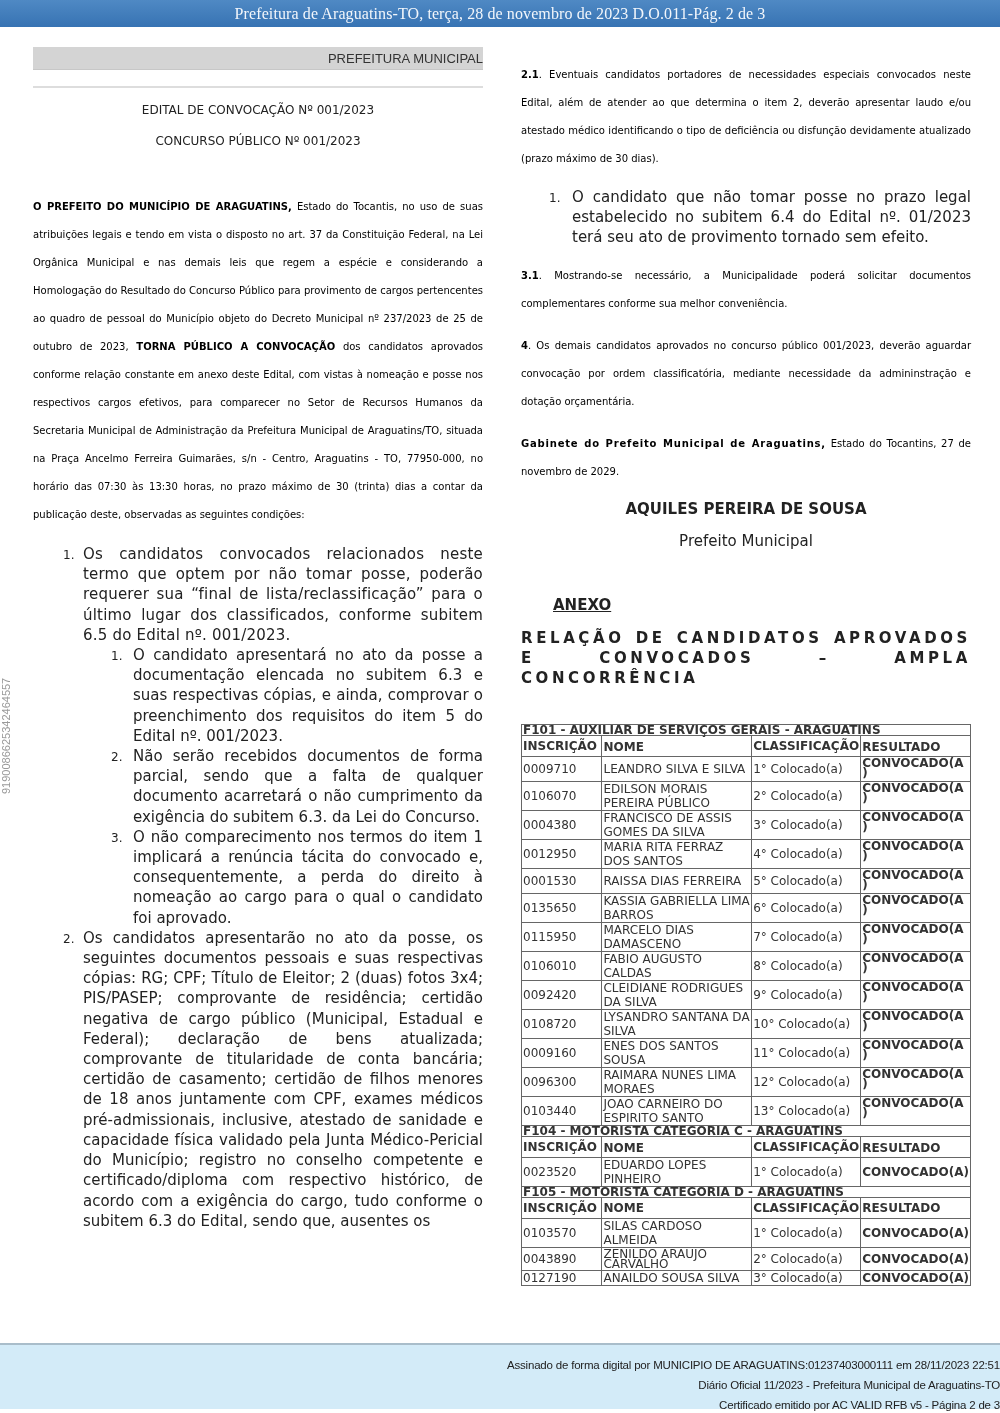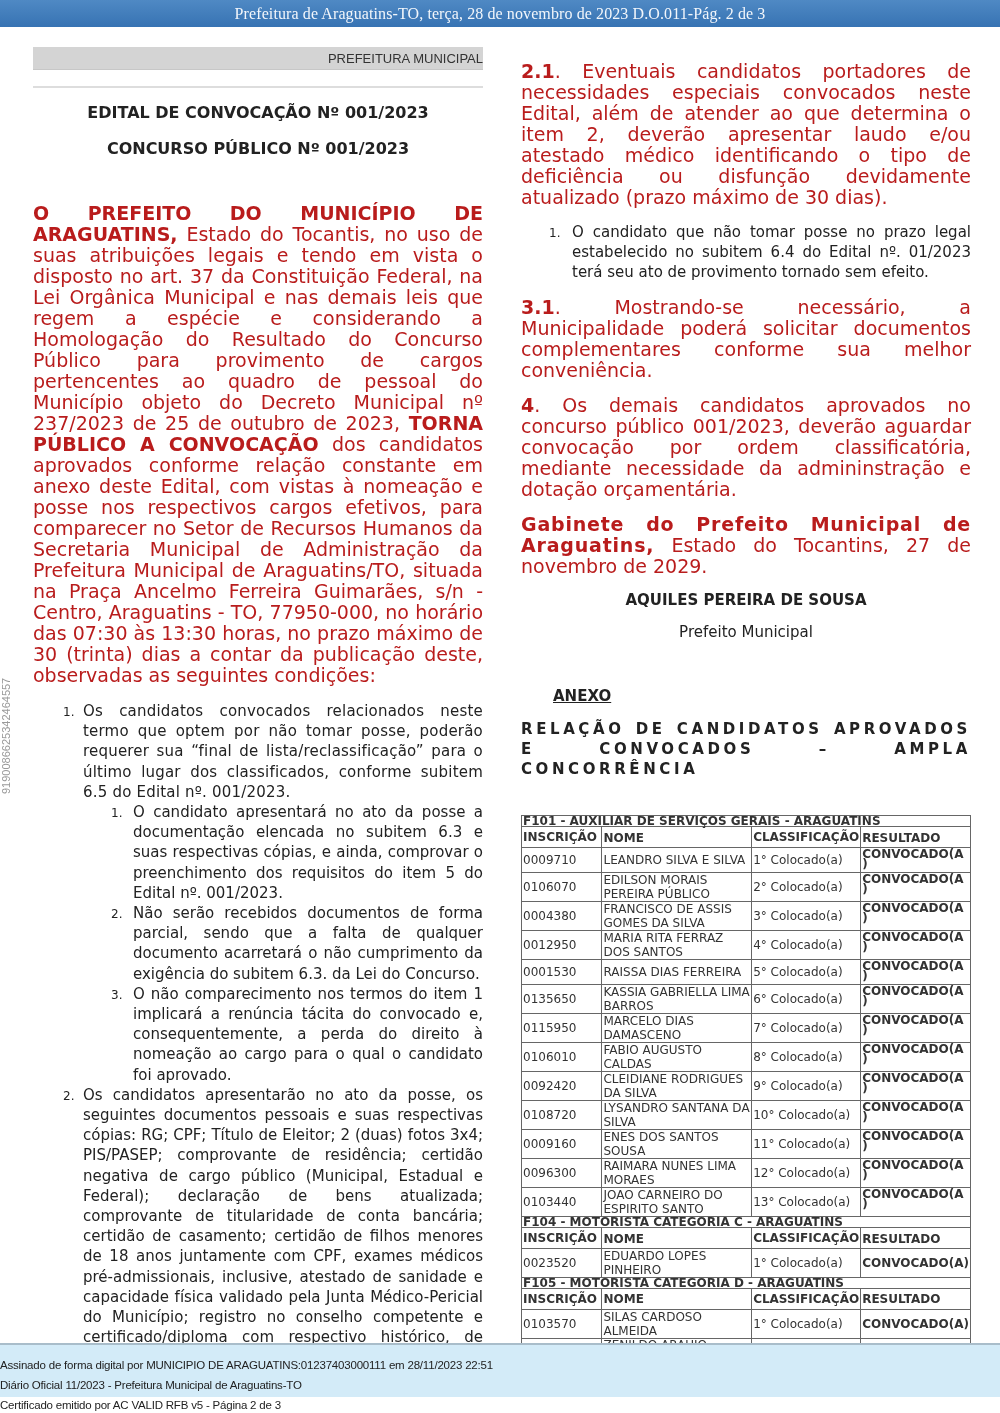--- a/index.html
+++ b/index.html
@@ -23,25 +23,25 @@
   .col-left { position: absolute; left: 33px; top: 47px; width: 450px; }
   .col-right { position: absolute; left: 521px; top: 47px; width: 450px; }
 
   .section-bar {
     height: 23px; background: #d4d4d4; border-bottom: 1px solid #c7c7c7;
     font-family: "Liberation Sans", sans-serif; font-size: 13px; color: #333;
     line-height: 23px; padding-left: 14px; width: 450px; text-align: right;
   }
   .section-rule { height: 2px; background: #ddd; margin-top: 16px; width: 450px; }
 
-  .title { text-align: center; font-weight: bold; font-size: 16px; color: #222; }
+  .title { text-align: center; font-weight: normal; font-size: 12px; color: #222; }
   .t1 { margin-top: 15px; }
   .t2 { margin-top: 17px; }
 
-  .para { font-size: 19px; line-height: 21px; text-align: justify; color: #b91c1c; }
+  .para { font-size: 10px; line-height: 28px; text-align: justify; color: #000000; }
   .para b { font-weight: bold; }
   .intro { margin-top: 45px; }
 
   ol.items { list-style: none; margin-top: 15px; }
   ol.items > li { position: relative; padding-left: 50px; font-size: 15px; line-height: 20.2px; text-align: justify; }
   .num { position: absolute; left: 30px; top: 1px; font-size: 12px; }
   ol.sub { list-style: none; }
   ol.sub > li { position: relative; padding-left: 50px; font-size: 15px; line-height: 20.2px; text-align: justify; }
   ol.sub .num { left: 28px; }
   .wide { letter-spacing: 1.6px; }
@@ -65,24 +65,24 @@
   .hdr td { font-weight: bold; height: 21px; vertical-align: top; }
   .hdr td.low { vertical-align: bottom; padding-bottom: 2px; }
   .row1 td { height: 25px; }
   .row1 td.res { font-weight: bold; vertical-align: top; line-height: 10px; padding-top: 1px; }
   .row2 td { height: 14px; }
   .row2 td.res { font-weight: bold; }
   .row3 td { height: 23px; line-height: 10px; }
   .row3 td.res { font-weight: bold; }
 
   .footer {
-    position: absolute; left: 0; top: 1343px; width: 1000px; height: 54px;
+    position: absolute; left: 0; top: 1343px; width: 1000px; height: 66px;
     background: #d3ebf8; border-top: 2px solid #a9bdca;
     font-family: "Liberation Sans", sans-serif; font-size: 11.5px; color: #222;
-    text-align: left; padding-top: 10px;
+    text-align: right; padding-top: 10px;
   }
   .footer div { height: 20px; line-height: 20px; letter-spacing: -0.2px; }
 </style>
 </head>
 <body>
 
 <div class="topbar">
   <span>Prefeitura de Araguatins-TO, terça, 28 de novembro de 2023 D.O.011-Pág. 2 de 3</span>
 </div>
 

